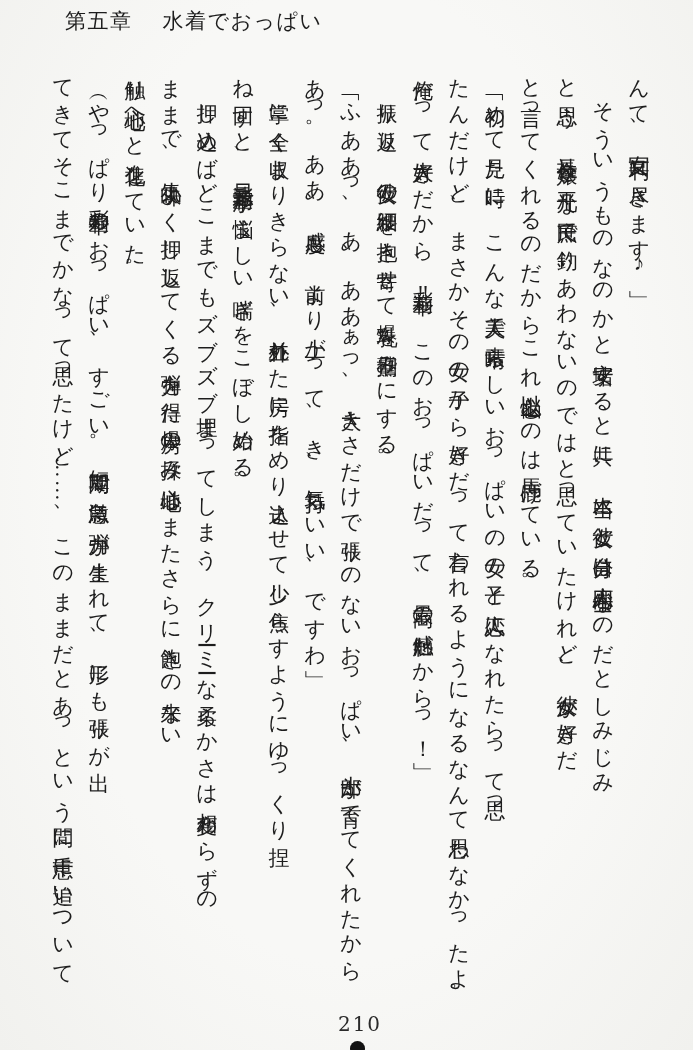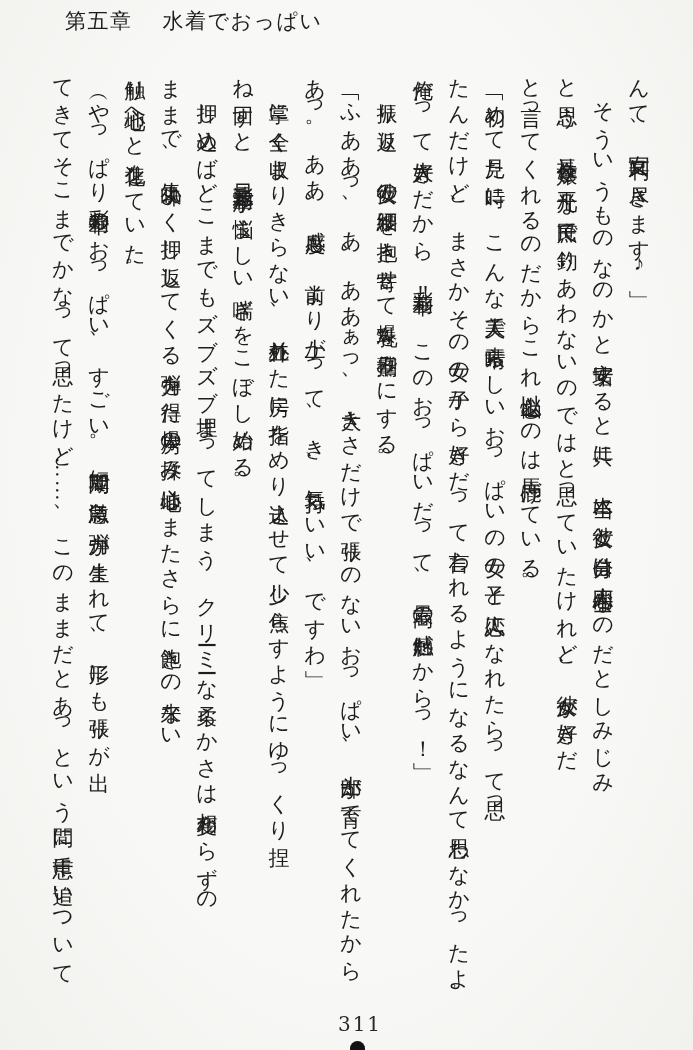--- a/index.html
+++ b/index.html
@@ -96,17 +96,17 @@
     <p class="line">あっ。ああ、感度も、前より上がって、き、気持ちいい、ですわ」</p>
     <p class="line indent">掌に全く収まりきらない、並外れた房に指をめり込ませて少し焦らすようにゆっくり捏</p>
     <p class="line">ね回すと、早速彩莉華が悩ましい喘ぎをこぼし始める。</p>
     <p class="line indent">押し込めばどこまでもズブズブ埋まってしまう、クリーミーな柔らかさは相変わらずの</p>
     <p class="line">ままで、小気味よく押し返してくる弾力を得た爆房の揉み心地はまたさらに飽きの来ない</p>
     <p class="line">触り心地へと進化していた。</p>
     <p class="line indent">（やっぱり彩莉華のおっぱい、すごい。短期間で急激に弾力が生まれて、形にも張りが出</p>
     <p class="line">てきてそこまでかなって思ったけど……、このままだとあっという間に千恵に追いついて</p>
   </div>
 
-  <div class="page-number">311</div>
+  <div class="page-number">210</div>
 
   <div class="bottom-dot"></div>
 
 </div>
 
 </body></html>

